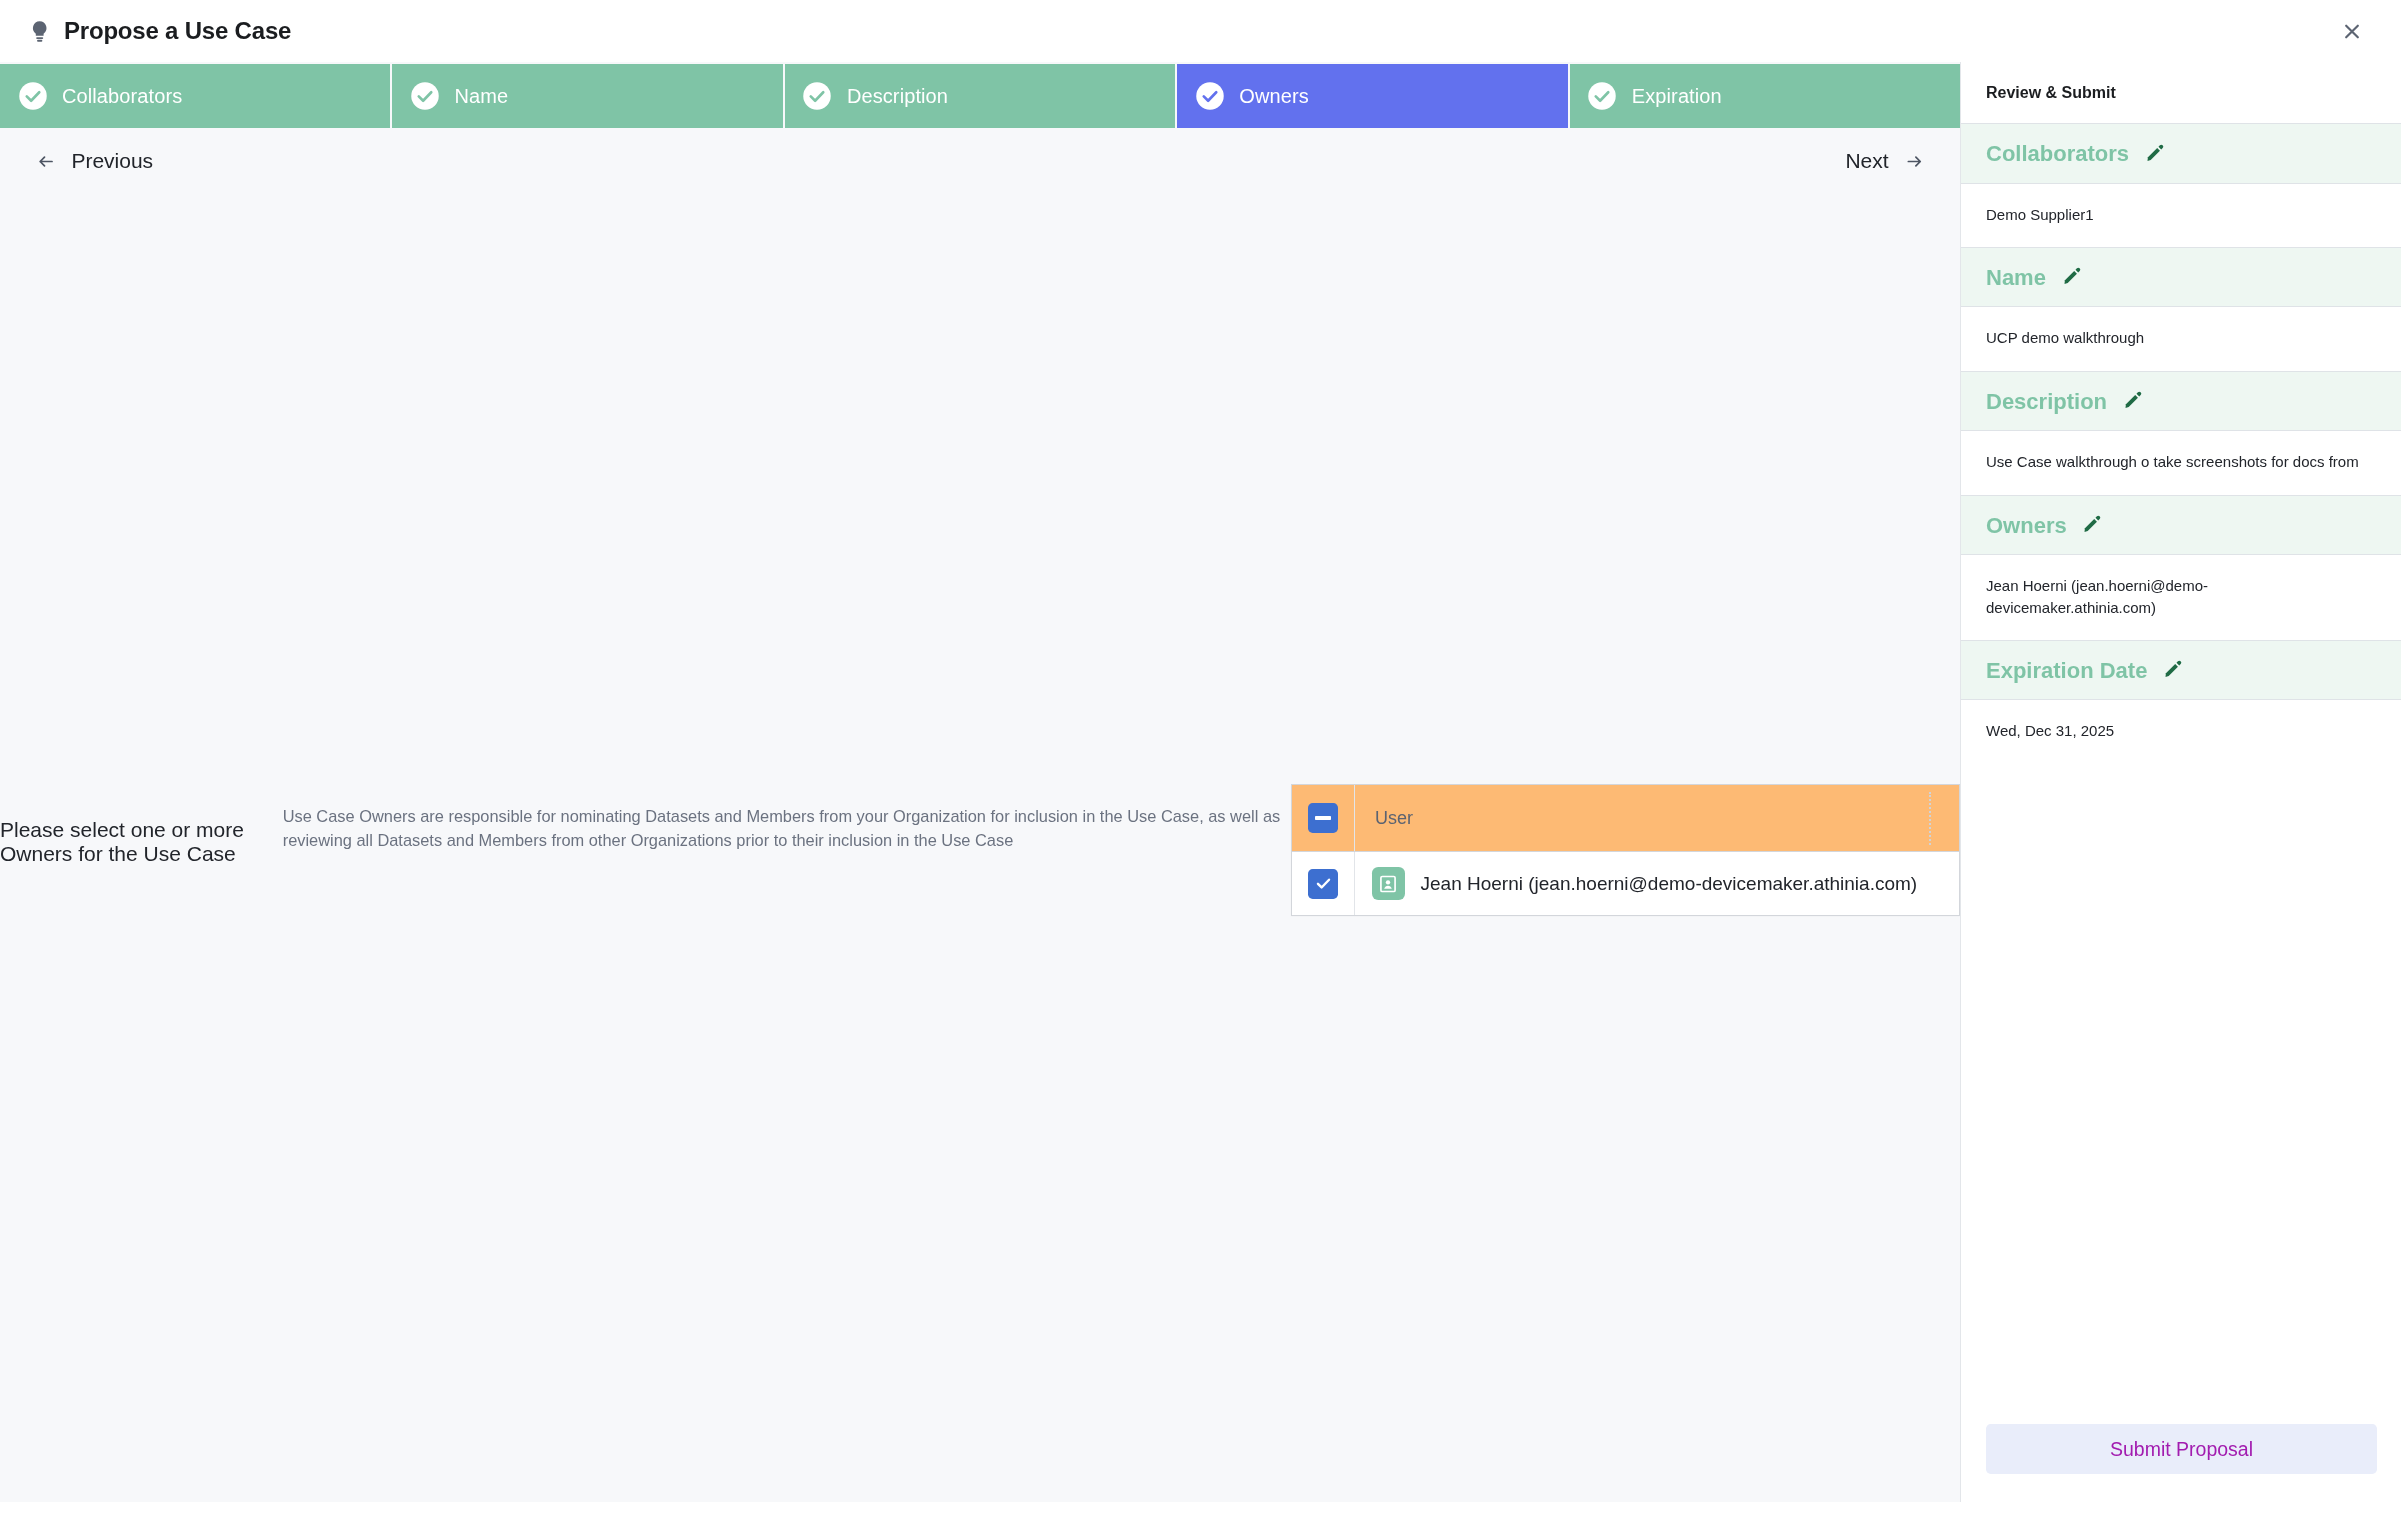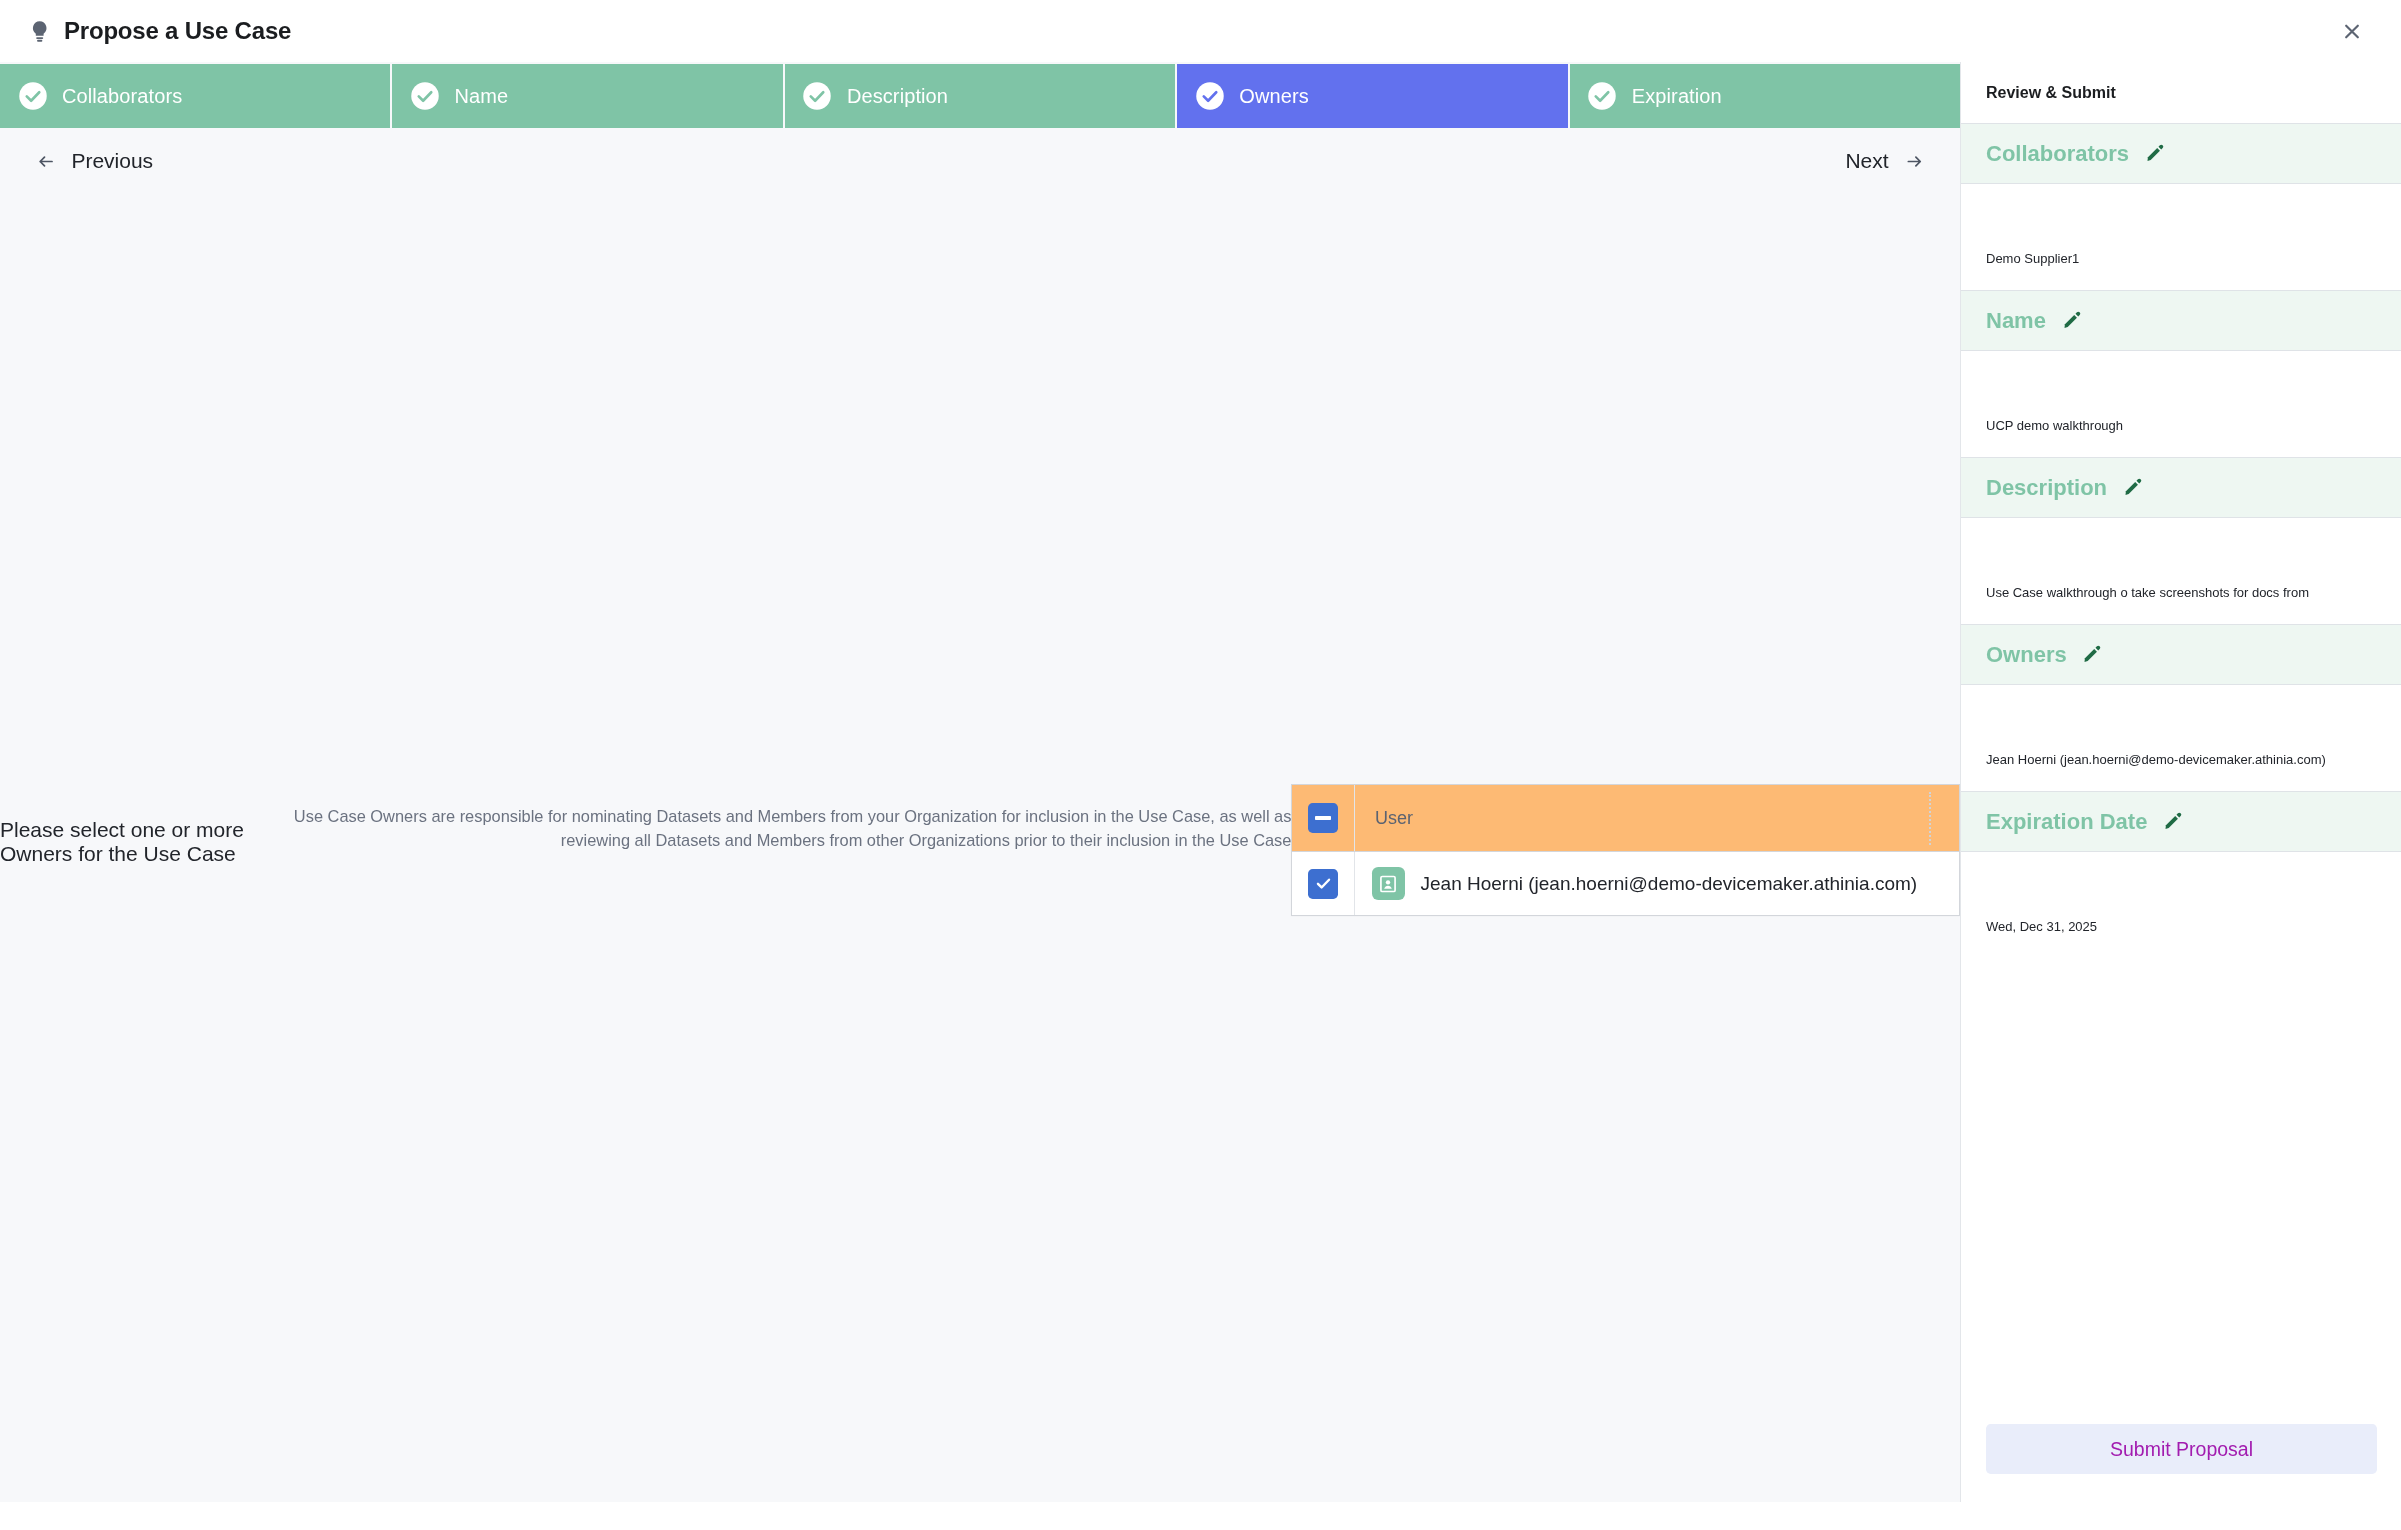--- a/index.html
+++ b/index.html
@@ -128,21 +128,21 @@
   }
   .prompt-title {
     font-size: 21px;
     color: #22252b;
     margin-bottom: 17px;
   }
   .prompt-sub {
     font-size: 16.4px;
     color: #6b7280;
     line-height: 1.45;
-    text-align: right;
+    text-align: left;
     max-width: 1147px;
     margin-bottom: 43px;
   }
 
   
   .table-wrap {
     width: 1147px;
     border: 1.6px solid #d3d6db;
     background: #ffffff;
     box-shadow: 0 0.8px 1.6px rgba(0,0,0,0.04);
@@ -232,27 +232,26 @@
     gap: 15.6px;
     cursor: pointer;
   }
   .sb-sec-title {
     font-size: 22px;
     font-weight: bold;
     color: #7fc4a6;
   }
   .sb-sec-body {
     padding: 20px 31px 22px 25px;
-    font-size: 13px;
+    font-size: 15px;
     color: #22252b;
     line-height: 1.42;
     border-bottom: 1.6px solid #dfe3e7;
     background: #ffffff;
     word-break: break-word;
-    margin-top: 46px;
   }
   .sb-footer {
     flex: 0 0 auto;
     padding: 19px 25px 28px 25px;
     background: #ffffff;
   }
   .submit-btn {
     width: 100%;
     height: 50px;
     background: #e9edfa;

